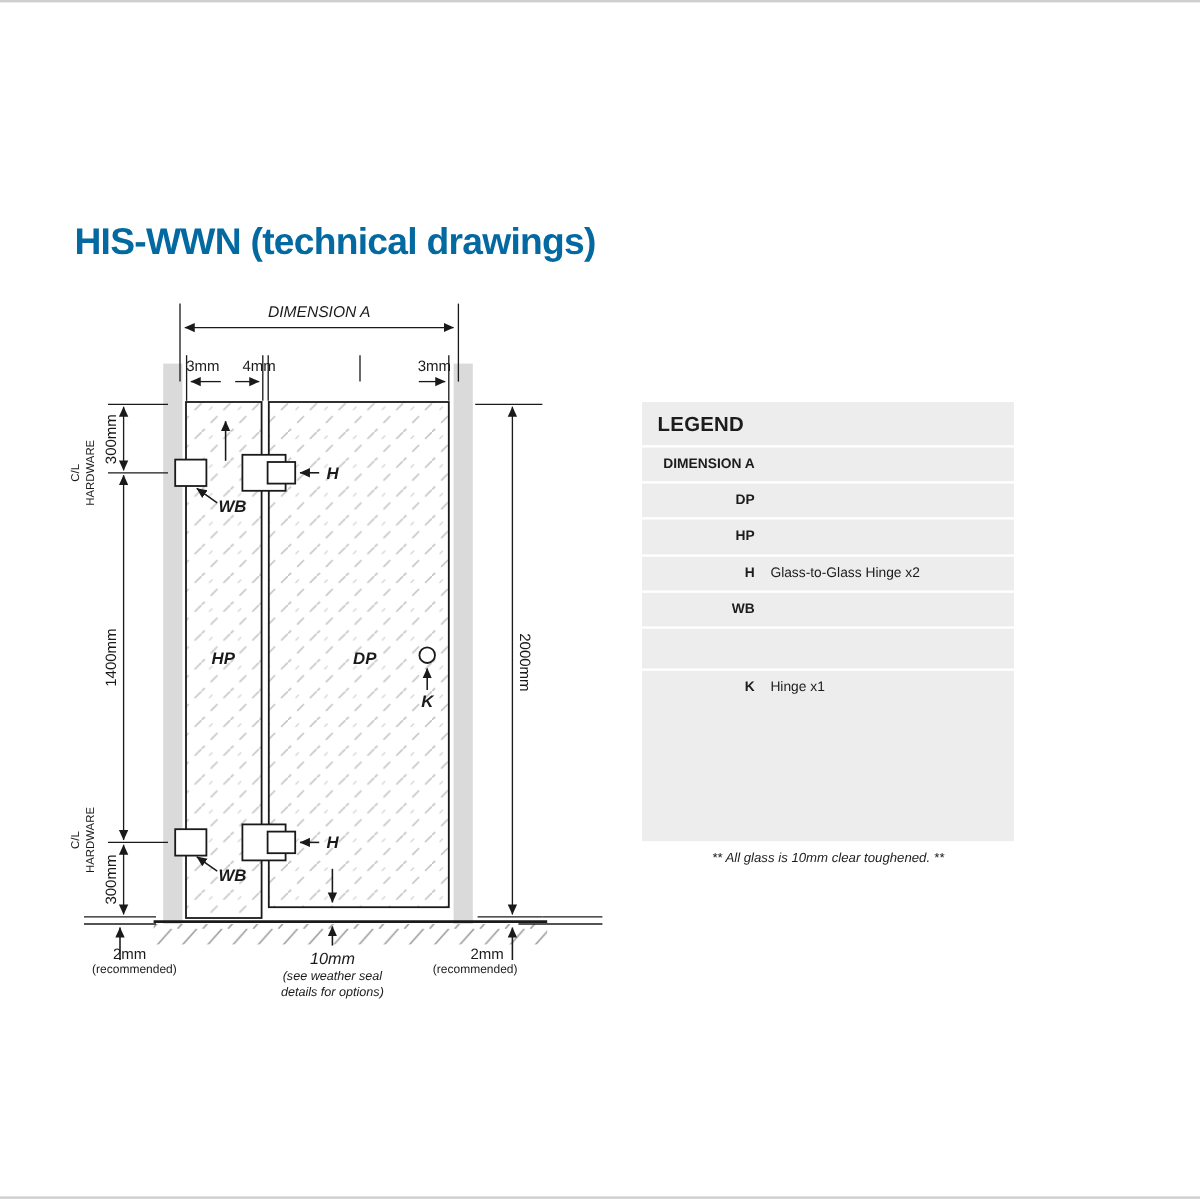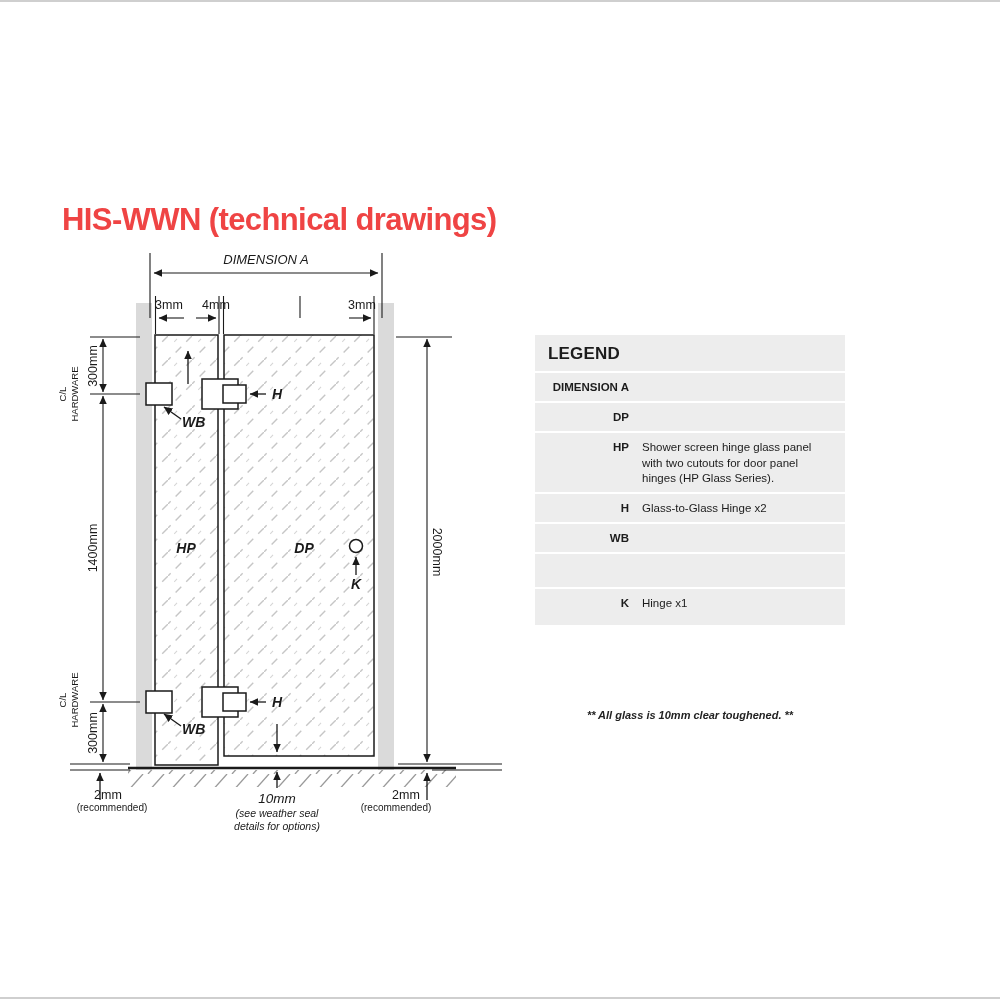--- a/index.html
+++ b/index.html
@@ -6,56 +6,55 @@
   body {
     width:1000px; height:1000px; position:relative; background:#ffffff;
     font-family:"Liberation Sans", sans-serif; color:#1a1a1a; overflow:hidden;
   }
   .edge-line { position:absolute; left:0; width:1000px; height:2px; background:#cfcfcf; }
   .edge-top { top:0; }
   .edge-bottom { top:997px; }
 
   .title {
     position:absolute; left:62px; top:184px;
-    font-size:31px; font-weight:bold; letter-spacing:-0.6px; color:#ef4444;
+    font-size:31px; font-weight:bold; letter-spacing:-0.6px; color:#0369a1;
     white-space:nowrap;
-    margin-top:18px;
   }
 
   svg.drawing { position:absolute; left:0; top:0; width:1000px; height:1000px; }
   svg .ln    { stroke:#1a1a1a; stroke-width:1.3; fill:none; }
   svg .thin  { stroke:#1a1a1a; stroke-width:1.1; fill:none; }
   svg .thick { stroke:#1a1a1a; stroke-width:2.4; fill:none; }
   svg .panel { fill:url(#glassHatch); stroke:#1a1a1a; stroke-width:1.5; }
   svg .hwshape { fill:#ffffff; stroke:#1a1a1a; stroke-width:1.5; }
   svg text { fill:#1a1a1a; }
   svg .t-d   { font-size:12.5px; }
   svg .t-cl  { font-size:9.5px; }
   svg .t-i   { font-size:13px; font-style:italic; }
   svg .t-hw  { font-size:14px; font-style:italic; font-weight:bold; }
   svg .t-sm  { font-size:10px; }
   svg .t-10  { font-size:13.5px; font-style:italic; }
   svg .t-seal{ font-size:10.5px; font-style:italic; }
 
   .legend {
-    position:absolute; left:535px; top:335px; width:310px; height:290px;
+    position:absolute; left:535px; top:335px; width:310px; height:366px;
     background:#ededed; color:#1c1c1c;
   }
   .legend-header { font-size:17px; font-weight:bold; padding:9px 0 7px 13px; letter-spacing:0.2px; }
   .lrow { display:flex; border-top:2px solid #ffffff; padding:7px 0 6px; }
   .lrow .term {
     flex:none; width:107px; box-sizing:border-box; padding-right:13px;
     text-align:right; font-weight:bold; font-size:11.5px; line-height:1.32;
   }
   .lrow .desc { flex:1; font-size:11.5px; line-height:1.32; white-space:pre-line; }
   .lrow.nowrap .desc { white-space:nowrap; overflow:visible; }
   .lrow.spacer { height:20px; }
   .footnote {
     position:absolute; left:535px; top:709px; width:310px; text-align:center;
-    font-style:italic; font-weight:bold; font-size:11px; color:#222222;
+    font-style:italic; font-weight:normal; font-size:11px; color:#222222;
   }
 </style>
 </head>
 <body>
 
 <div class="edge-line edge-top"></div>
 <div class="edge-line edge-bottom"></div>
 
 <div class="title">HIS-WWN (technical drawings)</div>
 
@@ -188,23 +187,20 @@
   <div class="lrow">
     <div class="term">DIMENSION A</div>
   </div>
 
   <div class="lrow">
     <div class="term">DP</div>
   </div>
 
   <div class="lrow">
     <div class="term">HP</div>
-    <div class="desc">Shower screen hinge glass panel
-with two cutouts for door panel
-hinges (HP Glass Series).</div>
   </div>
 
   <div class="lrow">
     <div class="term">H</div>
     <div class="desc">Glass-to-Glass Hinge x2</div>
   </div>
 
   <div class="lrow nowrap">
     <div class="term">WB</div>
   </div>

